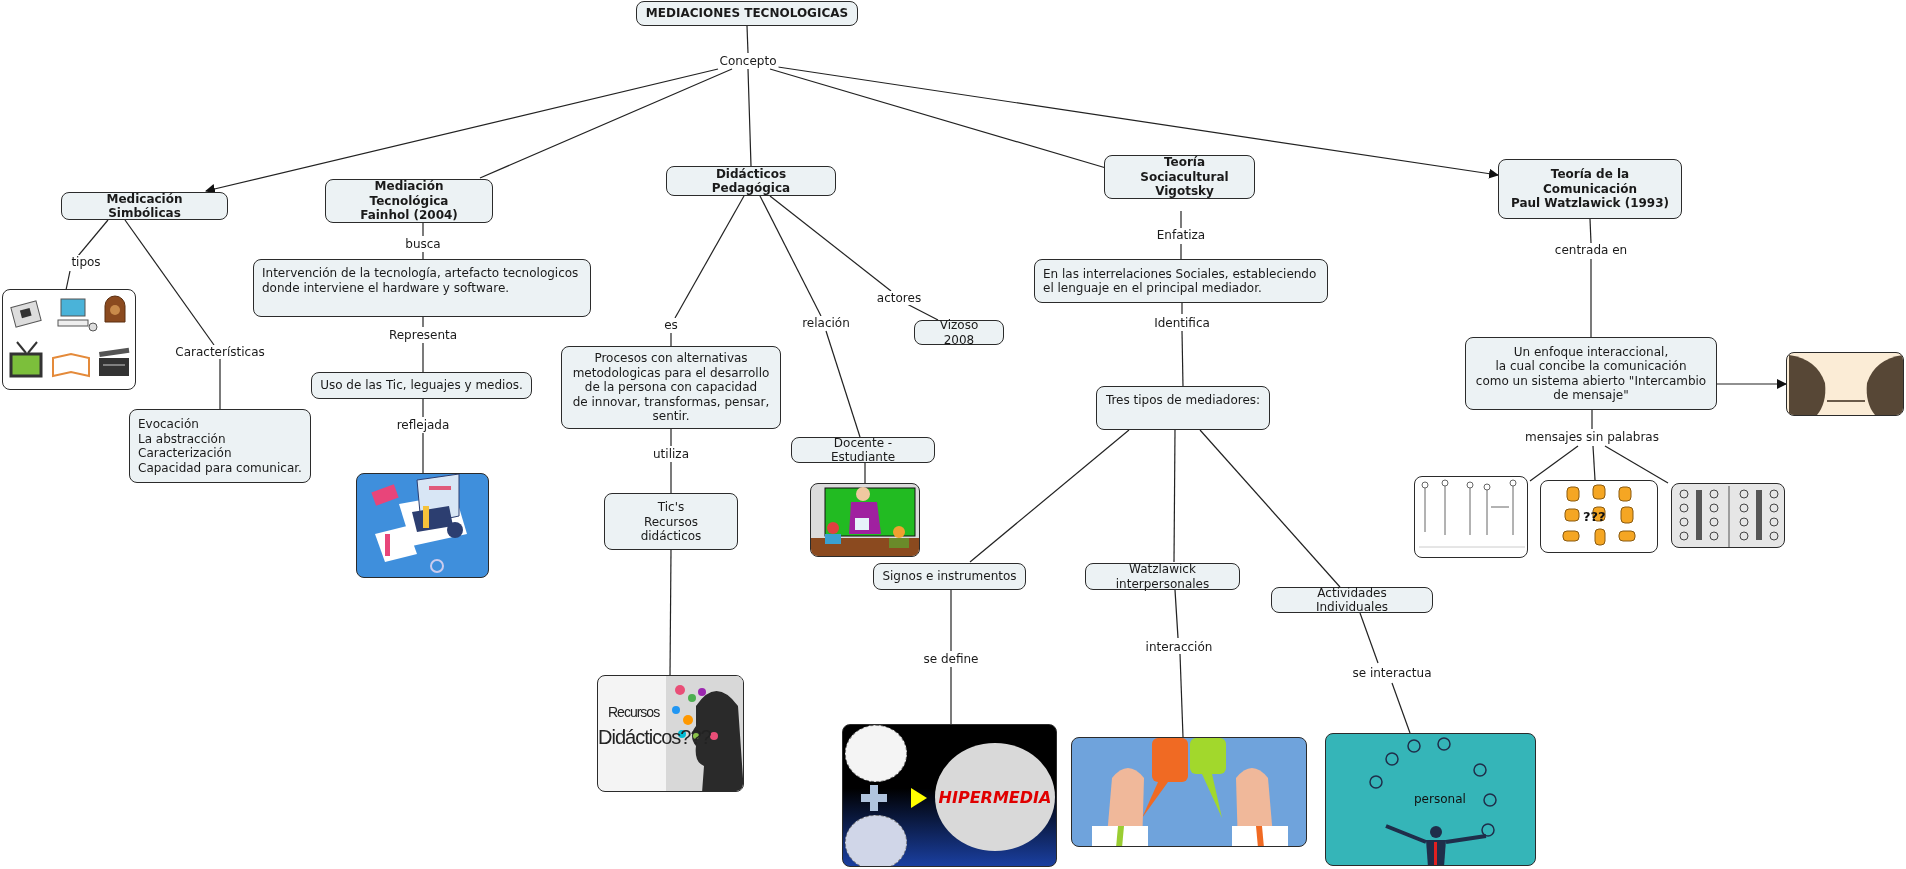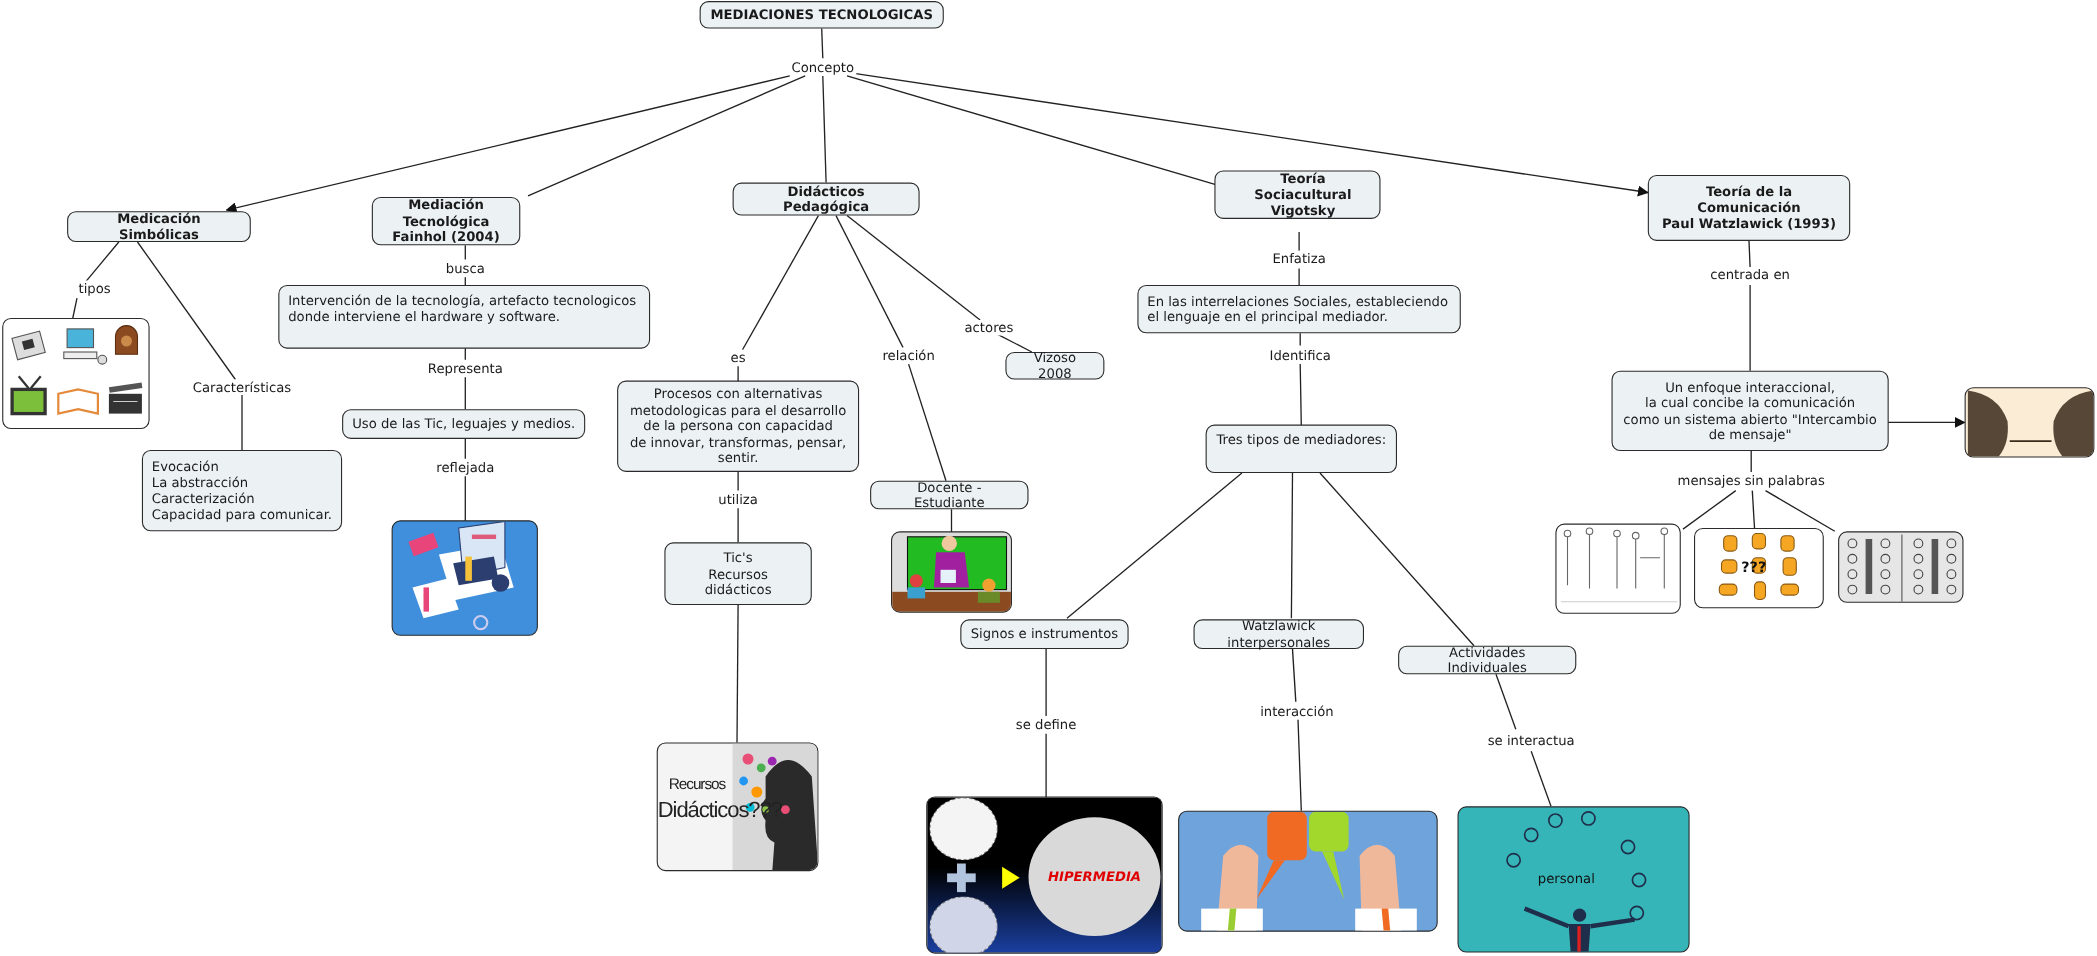--- a/index.html
+++ b/index.html
@@ -81,21 +81,21 @@
     <line x1="1592" y1="410" x2="1592" y2="429"></line>
     <line x1="1578" y1="446" x2="1530" y2="481"></line>
     <line x1="1593" y1="446" x2="1595" y2="480"></line>
     <line x1="1605" y1="446" x2="1668" y2="483"></line>
   </g>
 </svg>
 
 <div class="node c b" style="left:636px;top:1px;width:222px;height:25px;">MEDIACIONES TECNOLOGICAS</div>
 
 <div class="node c b" style="left:61px;top:192px;width:167px;height:28px;">Medicación Simbólicas</div>
-<div class="node c b" style="left:338px;top:179px;width:135px;height:44px;">Mediación Tecnológica
+<div class="node c b" style="left:325px;top:179px;width:168px;height:44px;">Mediación Tecnológica
 Fainhol (2004)</div>
 <div class="node c b" style="left:666px;top:166px;width:170px;height:30px;">Didácticos Pedagógica</div>
 <div class="node c b" style="left:1104px;top:155px;width:151px;height:44px;padding-left:18px;">Teoría Sociacultural
 Vigotsky</div>
 <div class="node c b" style="left:1498px;top:159px;width:184px;height:60px;">Teoría de la
 Comunicación
 Paul Watzlawick (1993)</div>
 
 <div class="node l top" style="left:253px;top:259px;width:338px;height:58px;">Intervención de la tecnología, artefacto tecnologicos
 donde interviene el hardware y software.</div>
@@ -228,21 +228,21 @@
 
 <div class="img" style="left:842px;top:724px;width:215px;height:143px;background:linear-gradient(#000 0%, #000 45%, #1a3fa0 100%);">
   <div style="position:absolute;left:2px;top:0;width:60px;height:55px;border-radius:50%;background:#f4f4f4;border:1px dashed #888;"></div>
   <div style="position:absolute;left:2px;top:90px;width:60px;height:53px;border-radius:50%;background:#d0d6e8;border:1px dashed #888;"></div>
   <div style="position:absolute;left:18px;top:60px;width:26px;height:26px;">
     <div style="position:absolute;left:9px;top:0;width:8px;height:26px;background:#b0c4de;"></div>
     <div style="position:absolute;left:0;top:9px;width:26px;height:8px;background:#b0c4de;"></div>
   </div>
   <div style="position:absolute;left:68px;top:63px;width:0;height:0;border-top:10px solid transparent;border-bottom:10px solid transparent;border-left:16px solid #ffff00;"></div>
   <div style="position:absolute;left:92px;top:18px;width:120px;height:108px;border-radius:50%;background:#d9d9d9;display:flex;align-items:center;justify-content:center;">
-    <span style="color:#e00000;font-weight:bold;font-style:italic;font-size:12px;">HIPERMEDIA</span>
+    <span style="color:#e00000;font-weight:bold;font-style:italic;font-size:16px;">HIPERMEDIA</span>
   </div>
 </div>
 
 <div class="img" style="left:1071px;top:737px;width:236px;height:110px;background:#6fa3dc;">
   <svg width="236" height="110" viewBox="0 0 236 110">
     <g>
         <rect x="80" y="0" width="36" height="44" rx="6" fill="#f06a23"></rect>
         <path d="M86 44 L70 80 L96 44 z" fill="#f06a23"></path>
       </g>
     <g>
@@ -269,21 +269,21 @@
         <circle cx="164" cy="66" r="6"></circle>
         <circle cx="162" cy="96" r="6"></circle>
     </g>
     <g>
         <circle cx="110" cy="98" r="6" fill="#1f2e4a"></circle>
         <path d="M100 106 L120 106 L118 133 L102 133 z" fill="#1f2e4a"></path>
         <path d="M100 108 L60 92 M120 108 L160 102" stroke="#1f2e4a" stroke-width="4"></path>
         <rect x="108" y="108" width="3" height="25" fill="#e02020"></rect>
       </g>
   </svg>
-  <div style="position:absolute;left:72px;top:58px;font-size:12px;color:#111;">personal</div>
+  <div style="position:absolute;left:88px;top:58px;font-size:12px;color:#111;">personal</div>
 </div>
 
 <div class="img" style="left:1786px;top:352px;width:118px;height:64px;background:#fbecd6;">
   <svg width="118" height="64" viewBox="0 0 118 64">
     <path d="M2 2 Q30 6 38 30 Q40 50 30 62 L2 62 z" fill="#3a2a1a" opacity="0.85"></path>
     <path d="M116 2 Q88 6 80 30 Q78 50 88 62 L116 62 z" fill="#3a2a1a" opacity="0.85"></path>
     <line x1="40" y1="48" x2="78" y2="48" stroke="#3a2a1a" stroke-width="1.5"></line>
   </svg>
 </div>
 

